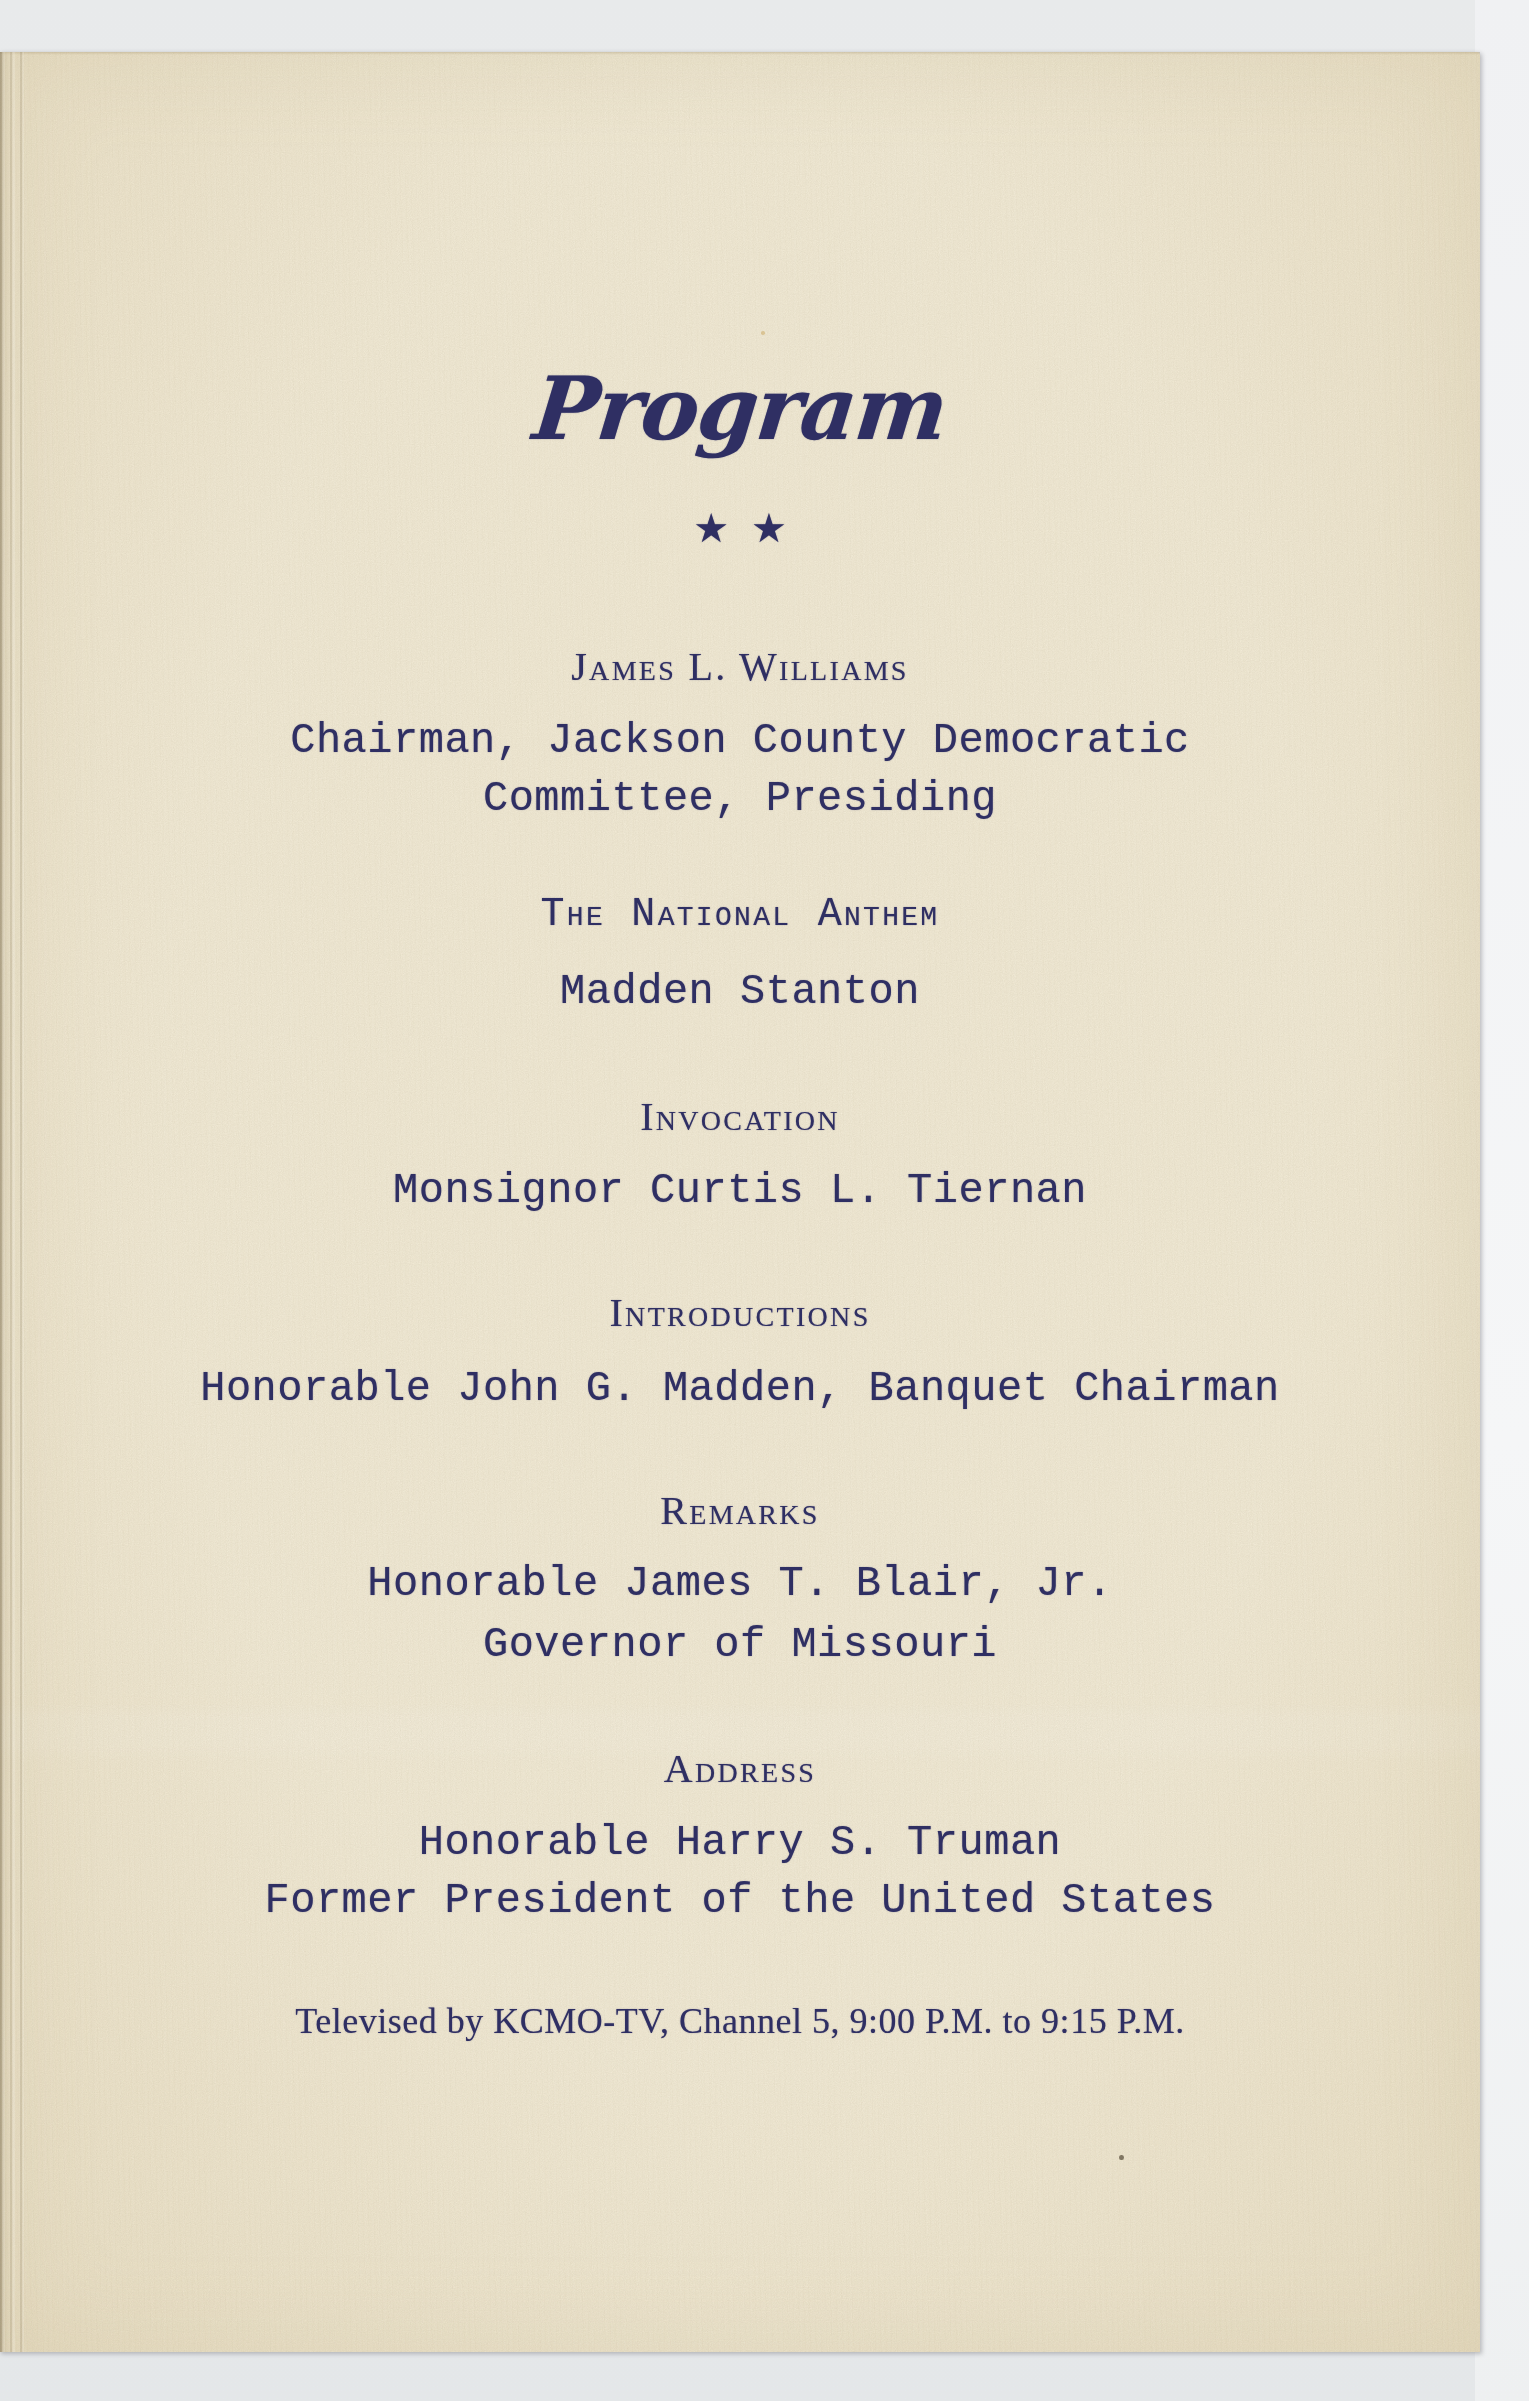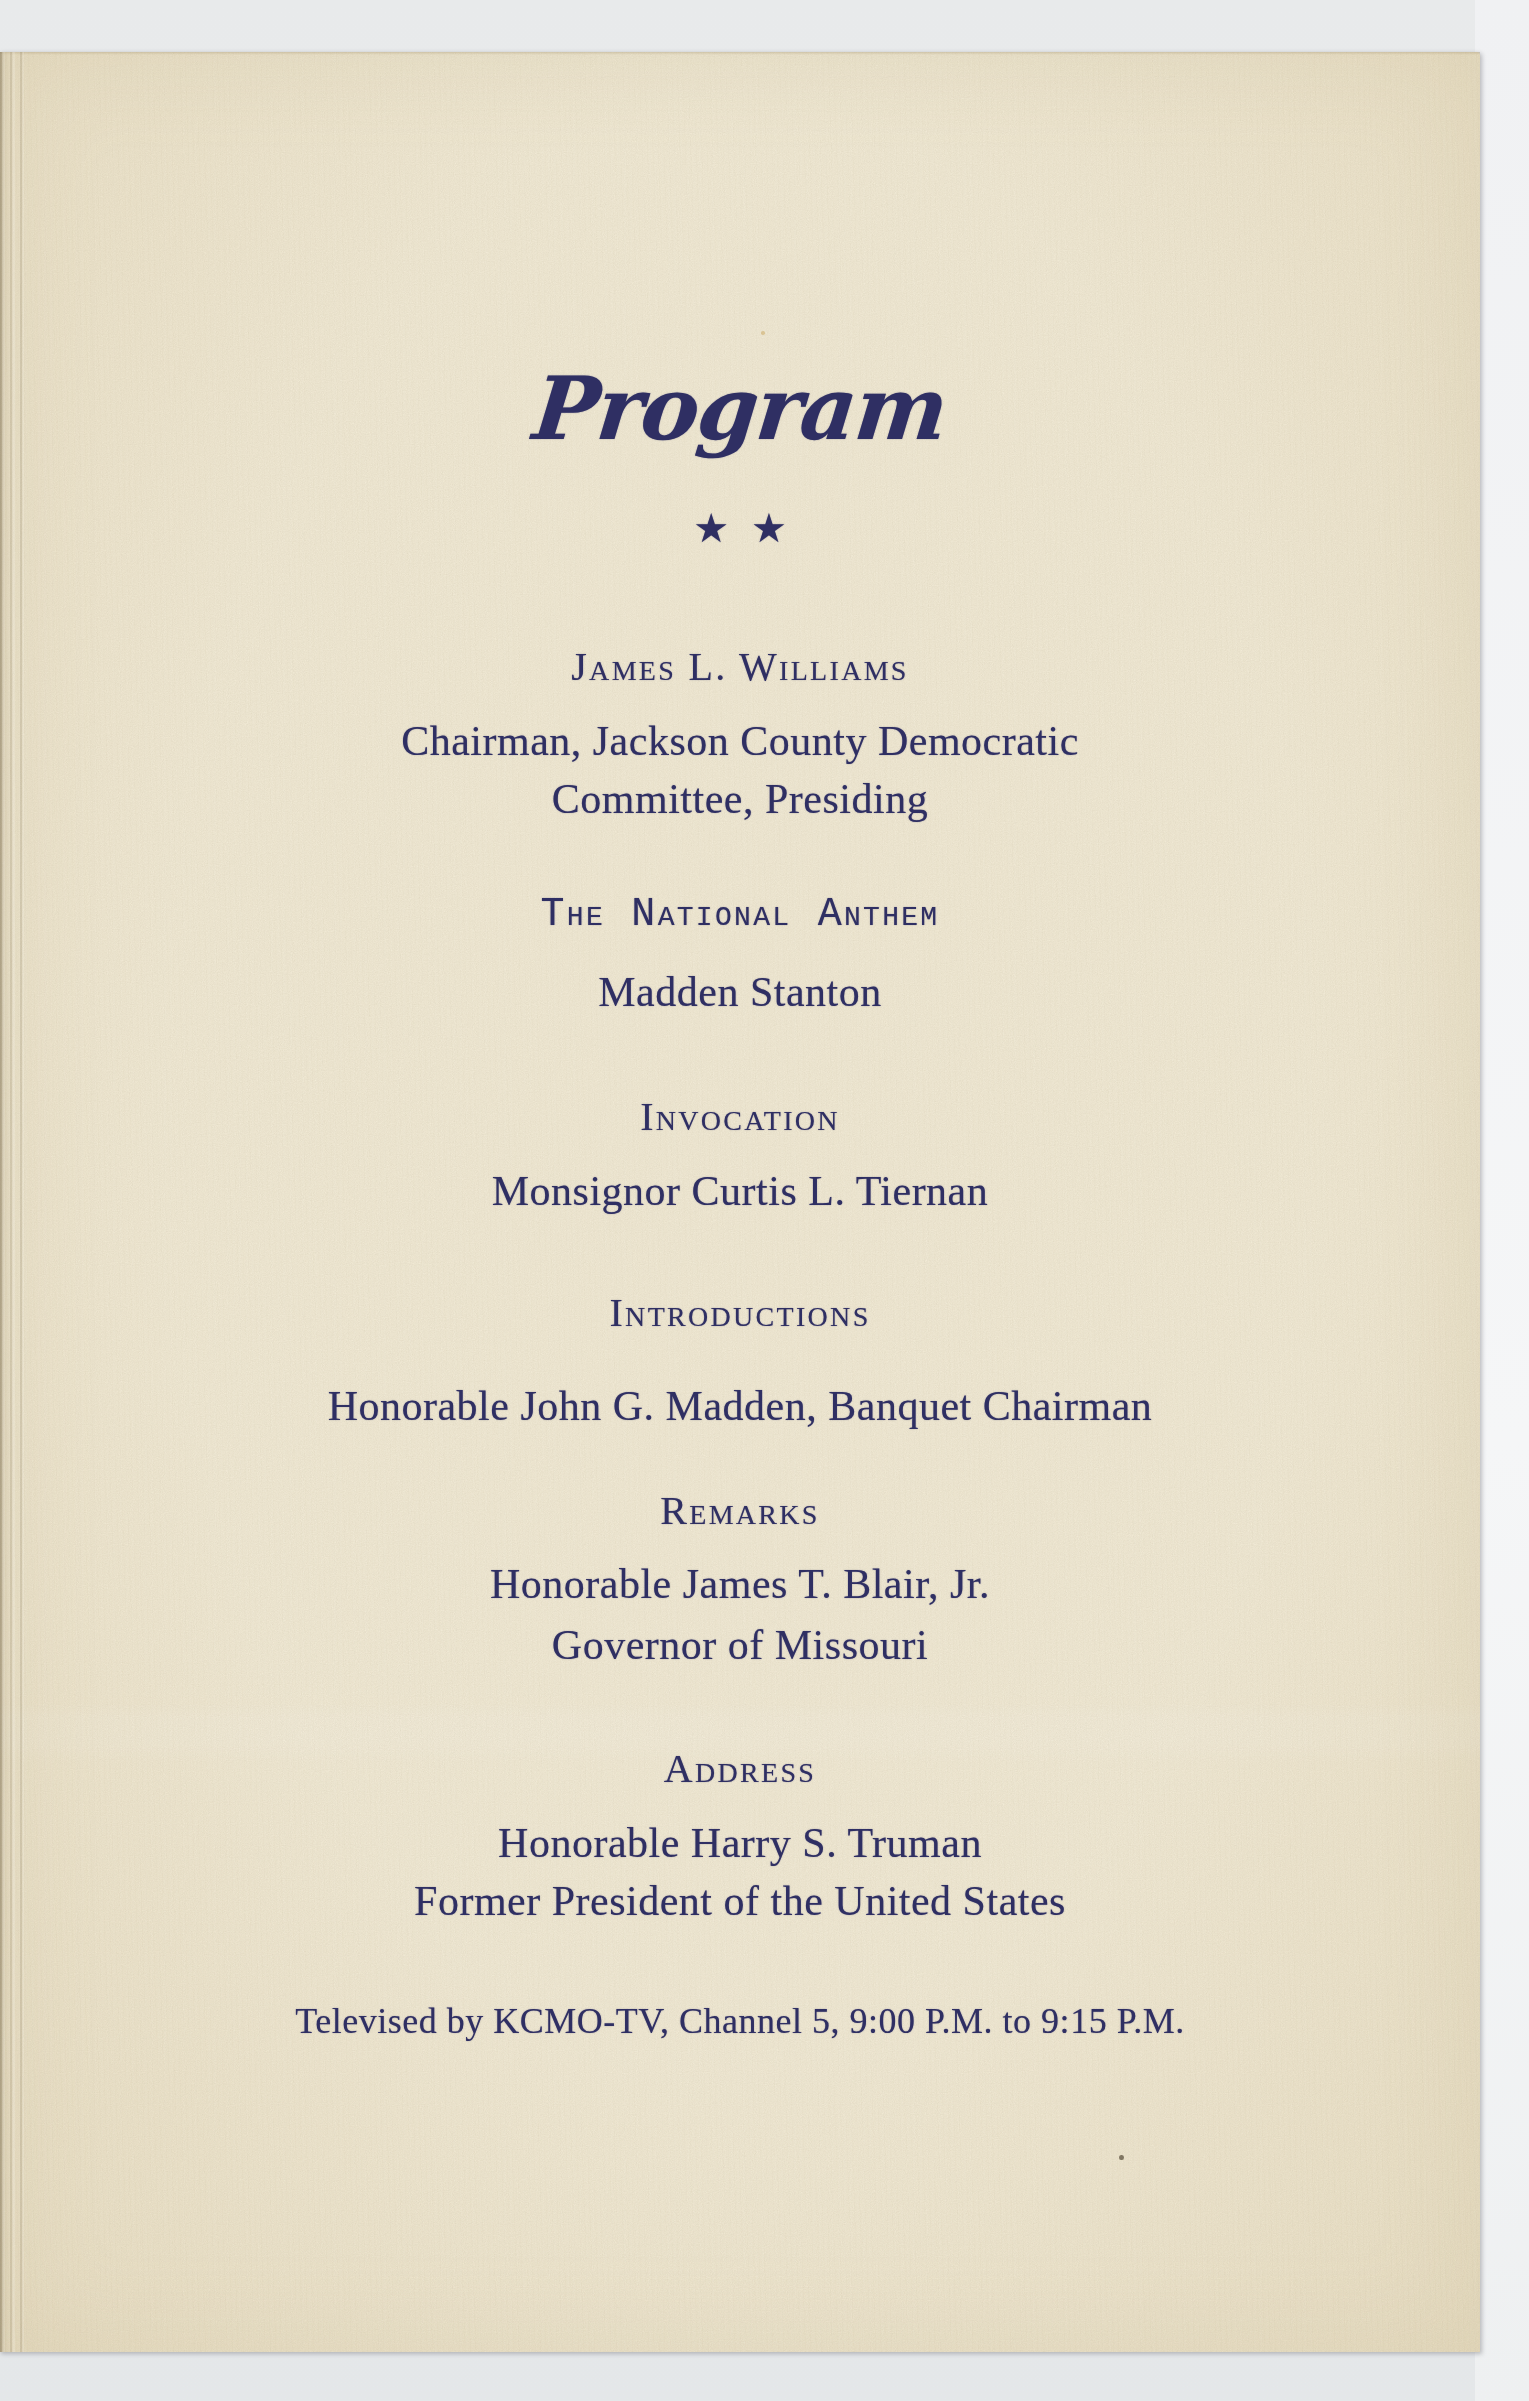--- a/index.html
+++ b/index.html
@@ -62,29 +62,29 @@
     font-style:italic;font-weight:700;
     font-size:87px;letter-spacing:-1.8px;
     transform:translateY(-50%) skewX(-6deg);
   }
   .stars{font-size:40px;letter-spacing:0;}
   .stars .star{display:inline-block;margin:0 11px;}
   .heading{
     font-variant:small-caps;
     font-size:40px;letter-spacing:2.3px;
   }
-  .bodyline{font-size:42px;letter-spacing:0.5px;}
+  .bodyline{font-size:42px;letter-spacing:0.5px;font-family:Liberation Mono, monospace;}
   .footer{font-size:36px;letter-spacing:0.5px;}
 
   
   .y-title{top:356px;} .y-stars{top:476px;}
   .y-h0{top:614px;} .y-l0a{top:689px;} .y-l0b{top:747px;}
   .y-h1{top:862px;font-family:Liberation Mono, monospace;} .y-l1a{top:940px;}
   .y-h2{top:1064px;} .y-l2a{top:1139px;}
-  .y-h3{top:1260px;} .y-l3a{top:1337px;margin-top:17px;}
+  .y-h3{top:1260px;} .y-l3a{top:1337px;}
   .y-h4{top:1458px;} .y-l4a{top:1532px;} .y-l4b{top:1593px;}
   .y-h5{top:1716px;} .y-l5a{top:1791px;} .y-l5b{top:1849px;}
   .y-footer{top:1969px;}
 </style>
 </head>
 <body>
 
 <div class="stage">
   <div class="paper">
 

